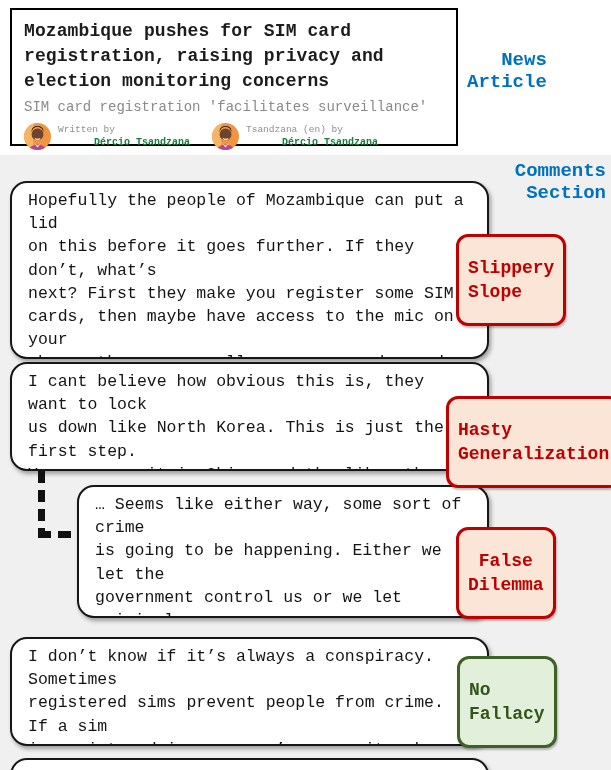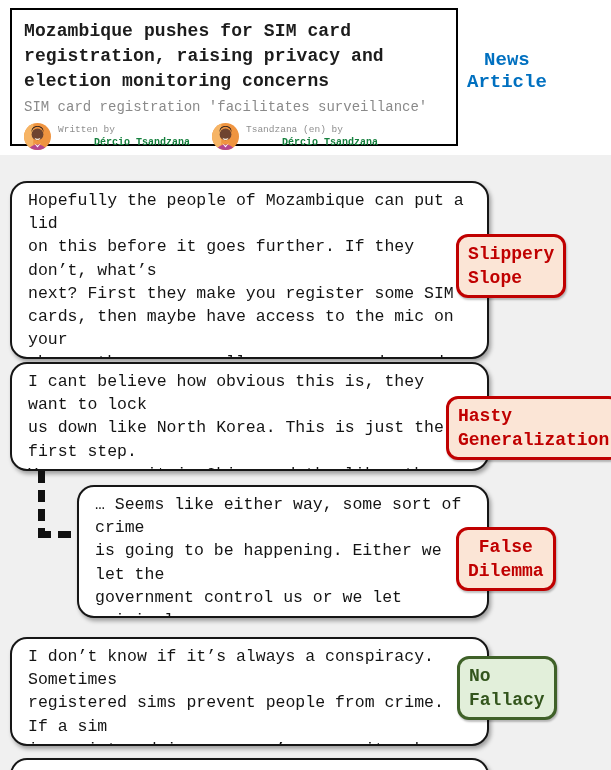--- a/index.html
+++ b/index.html
@@ -37,21 +37,21 @@
   .byline-texts { display: flex; flex-direction: column; }
   .byline-role { font-size: 9.5px; color: #8f8f8f; line-height: 12px; }
   .byline-name { font-size: 10px; font-weight: 700; color: #15803d; line-height: 14px; margin-left: 36px; }
   
   .annot {
     position: absolute;
     font-size: 19px; font-weight: 700; line-height: 22px;
     color: var(--accent_blue, #0070C0);
     white-space: pre-line;
   }
-  .annot-news { left: 467px; top: 49px; text-align: center; }
+  .annot-news { left: 467px; top: 49px; text-align: right; }
   .annot-comments { top: 160px; right: 5px; text-align: right; }
   
   .comments-bg {
     position: absolute; left: 0; top: 155px;
     width: 611px; height: 615px;
     background: #f0f0f0;
   }
   .comment {
     position: absolute;
     background: #ffffff;
@@ -68,21 +68,21 @@
   .comment-2 { left: 10px; top: 362px; width: 479px; height: 109px; }
   .comment-3 { left: 77px;  top: 485px; width: 412px; height: 133px; }
   .comment-4 { left: 10px; top: 637px; width: 479px; height: 109px; }
   .comment-5 { left: 10px; top: 758px; width: 479px; height: 40px; }
   
   .fallacy-label {
     position: absolute;
     display: inline-block;
     border: 3px solid;
     border-radius: 12px;
-    padding: 5px 9px;
+    padding: 19px 9px;
     font-size: 18px; font-weight: 700; line-height: 24px;
     white-space: pre-line;
     box-shadow: 1px 2px 2px rgba(0,0,0,0.25);
   }
   .fallacy-red {
     background: var(--fallacy_red_bg, #FBE5D6);
     border-color: var(--fallacy_red, #C00000);
     color: var(--fallacy_red, #C00000);
   }
   .fallacy-green {
@@ -150,20 +150,22 @@
         </div>
       </div>
     </div>
   </div>
 
   <div class="annot annot-news">News
 Article</div>
 
   <div class="comments-bg"></div>
 
+  <div class="annot annot-comments">Comments
+Section</div>
 
   <div class="comment comment-1">Hopefully the people of Mozambique can put a lid
 on this before it goes further. If they don’t, what’s
 next? First they make you register some SIM
 cards, then maybe have access to the mic on your
 phone, the camera, all your passwords, and so on
 and so on. What turned out to be some simple
 thing for safety becomes total totalitarian control.</div>
   <div class="comment comment-2">I cant believe how obvious this is, they want to lock
 us down like North Korea. This is just the first step.

